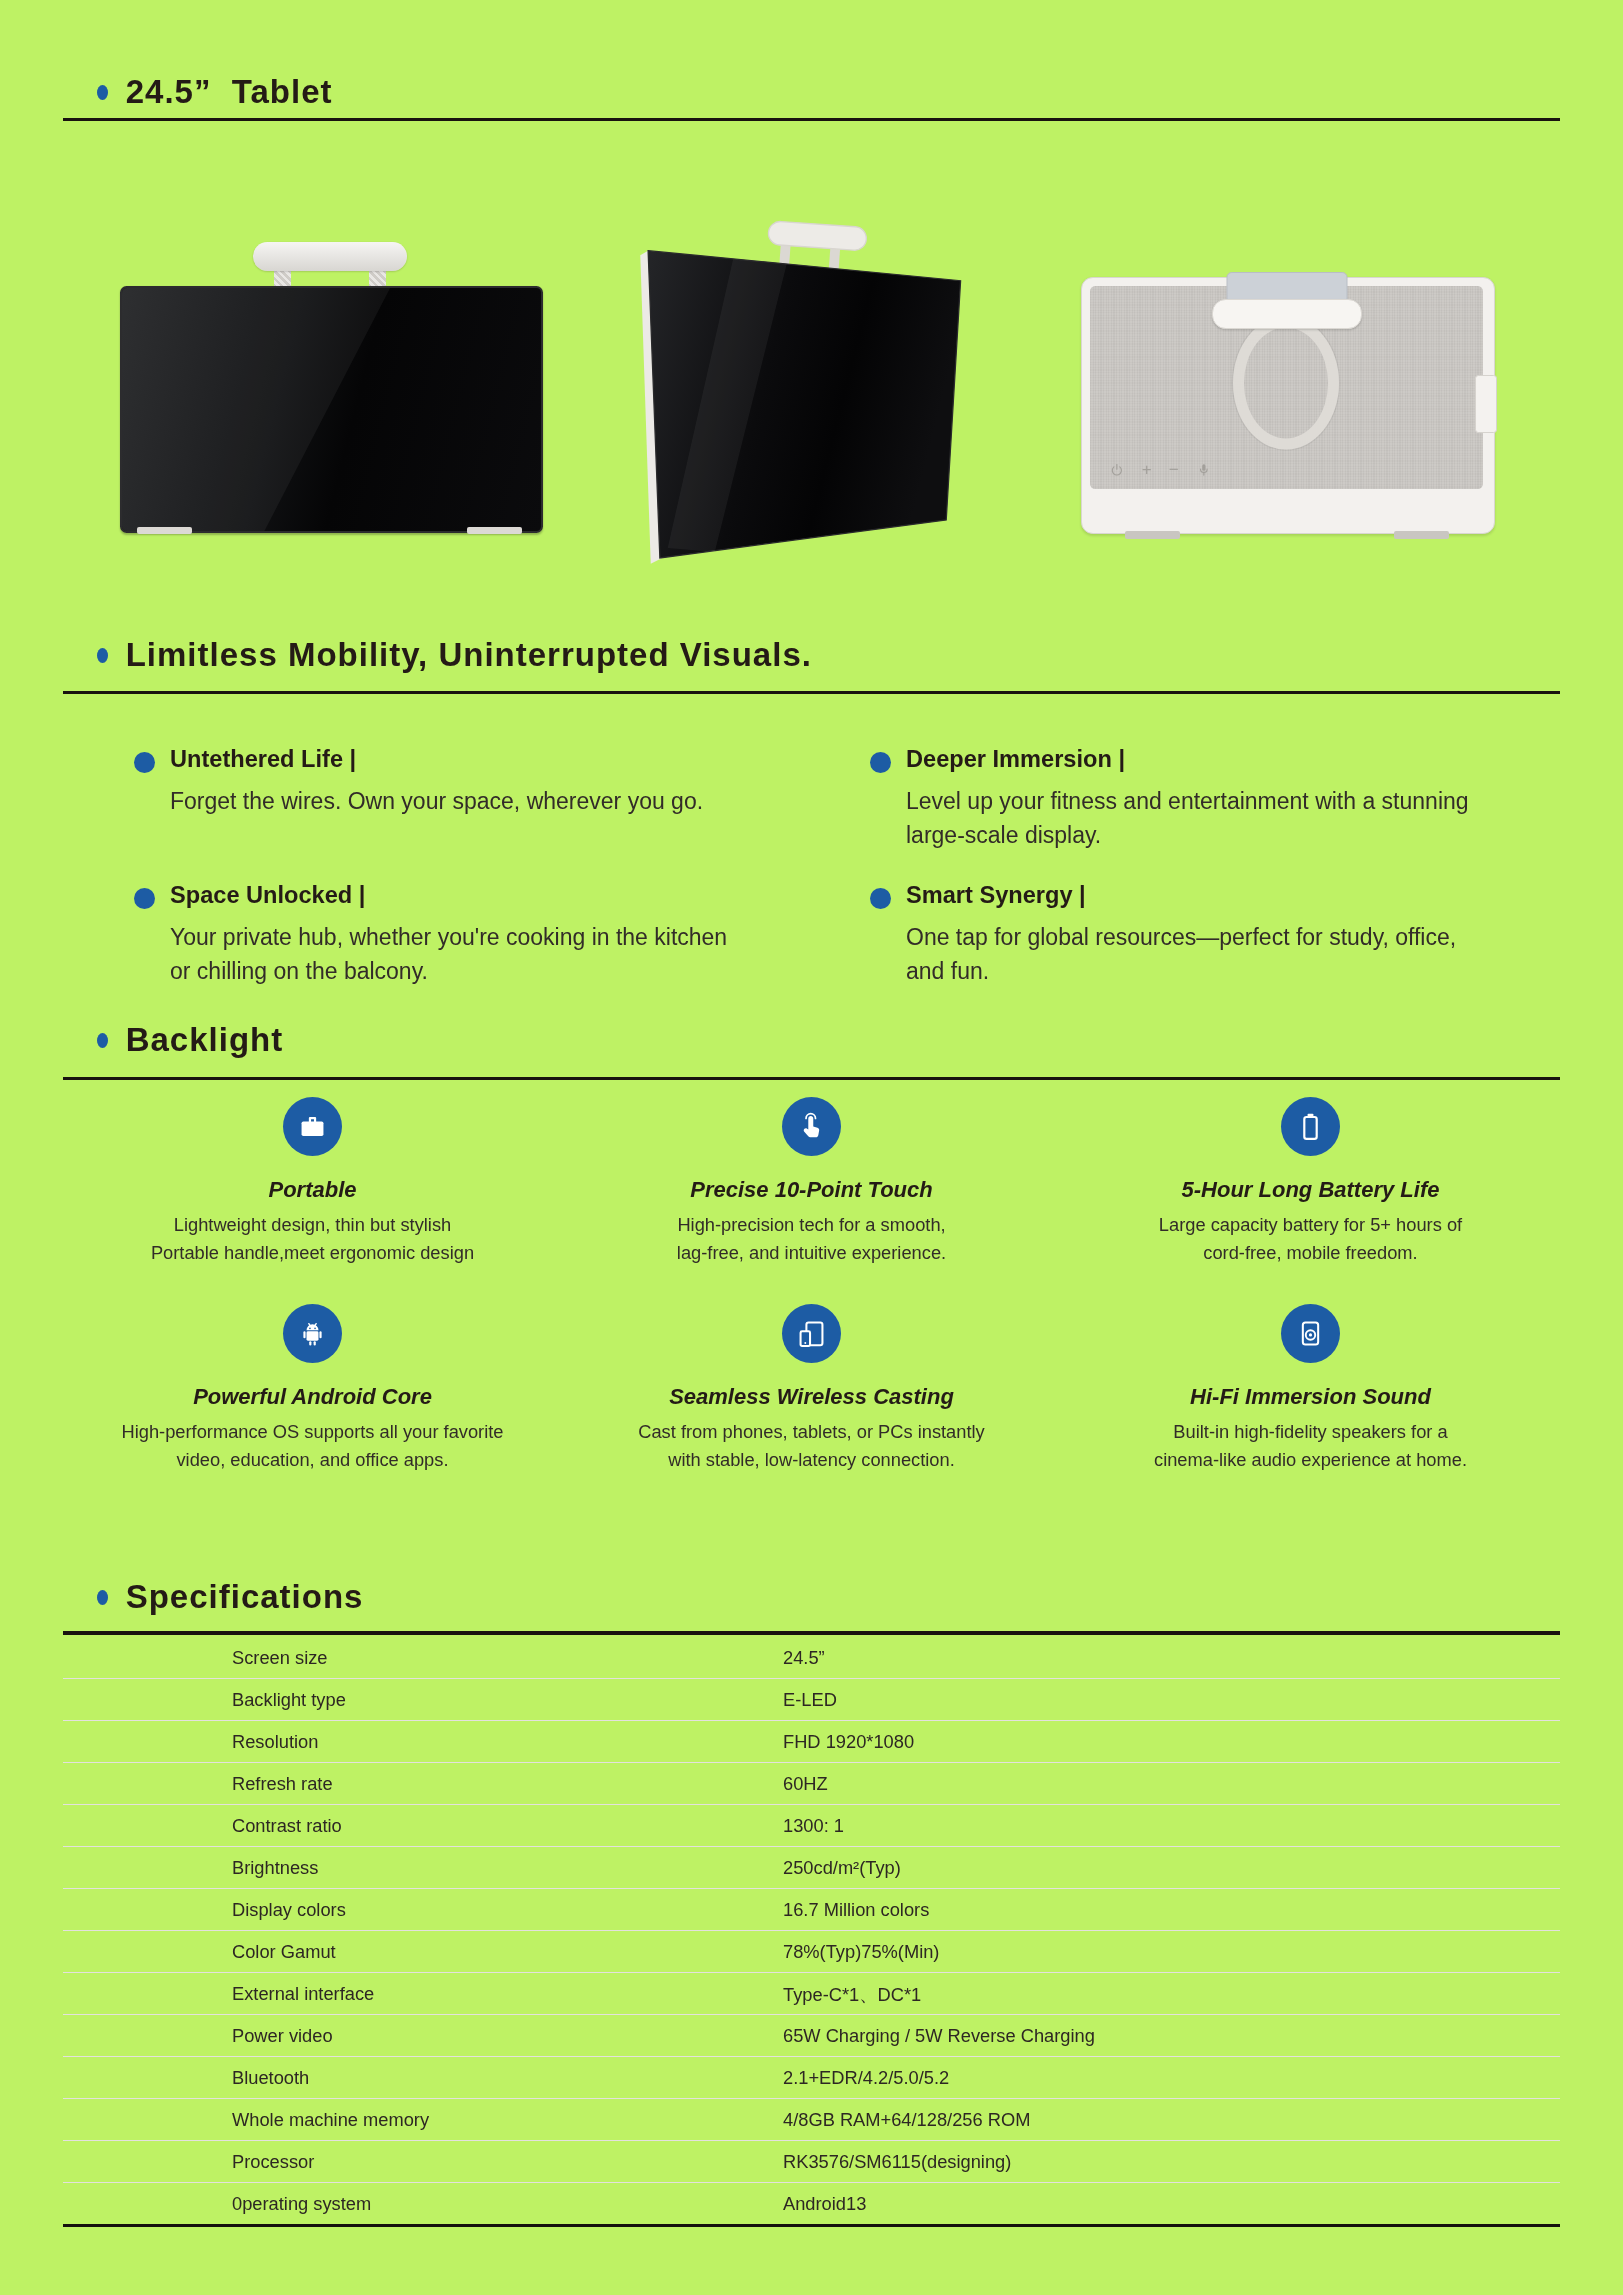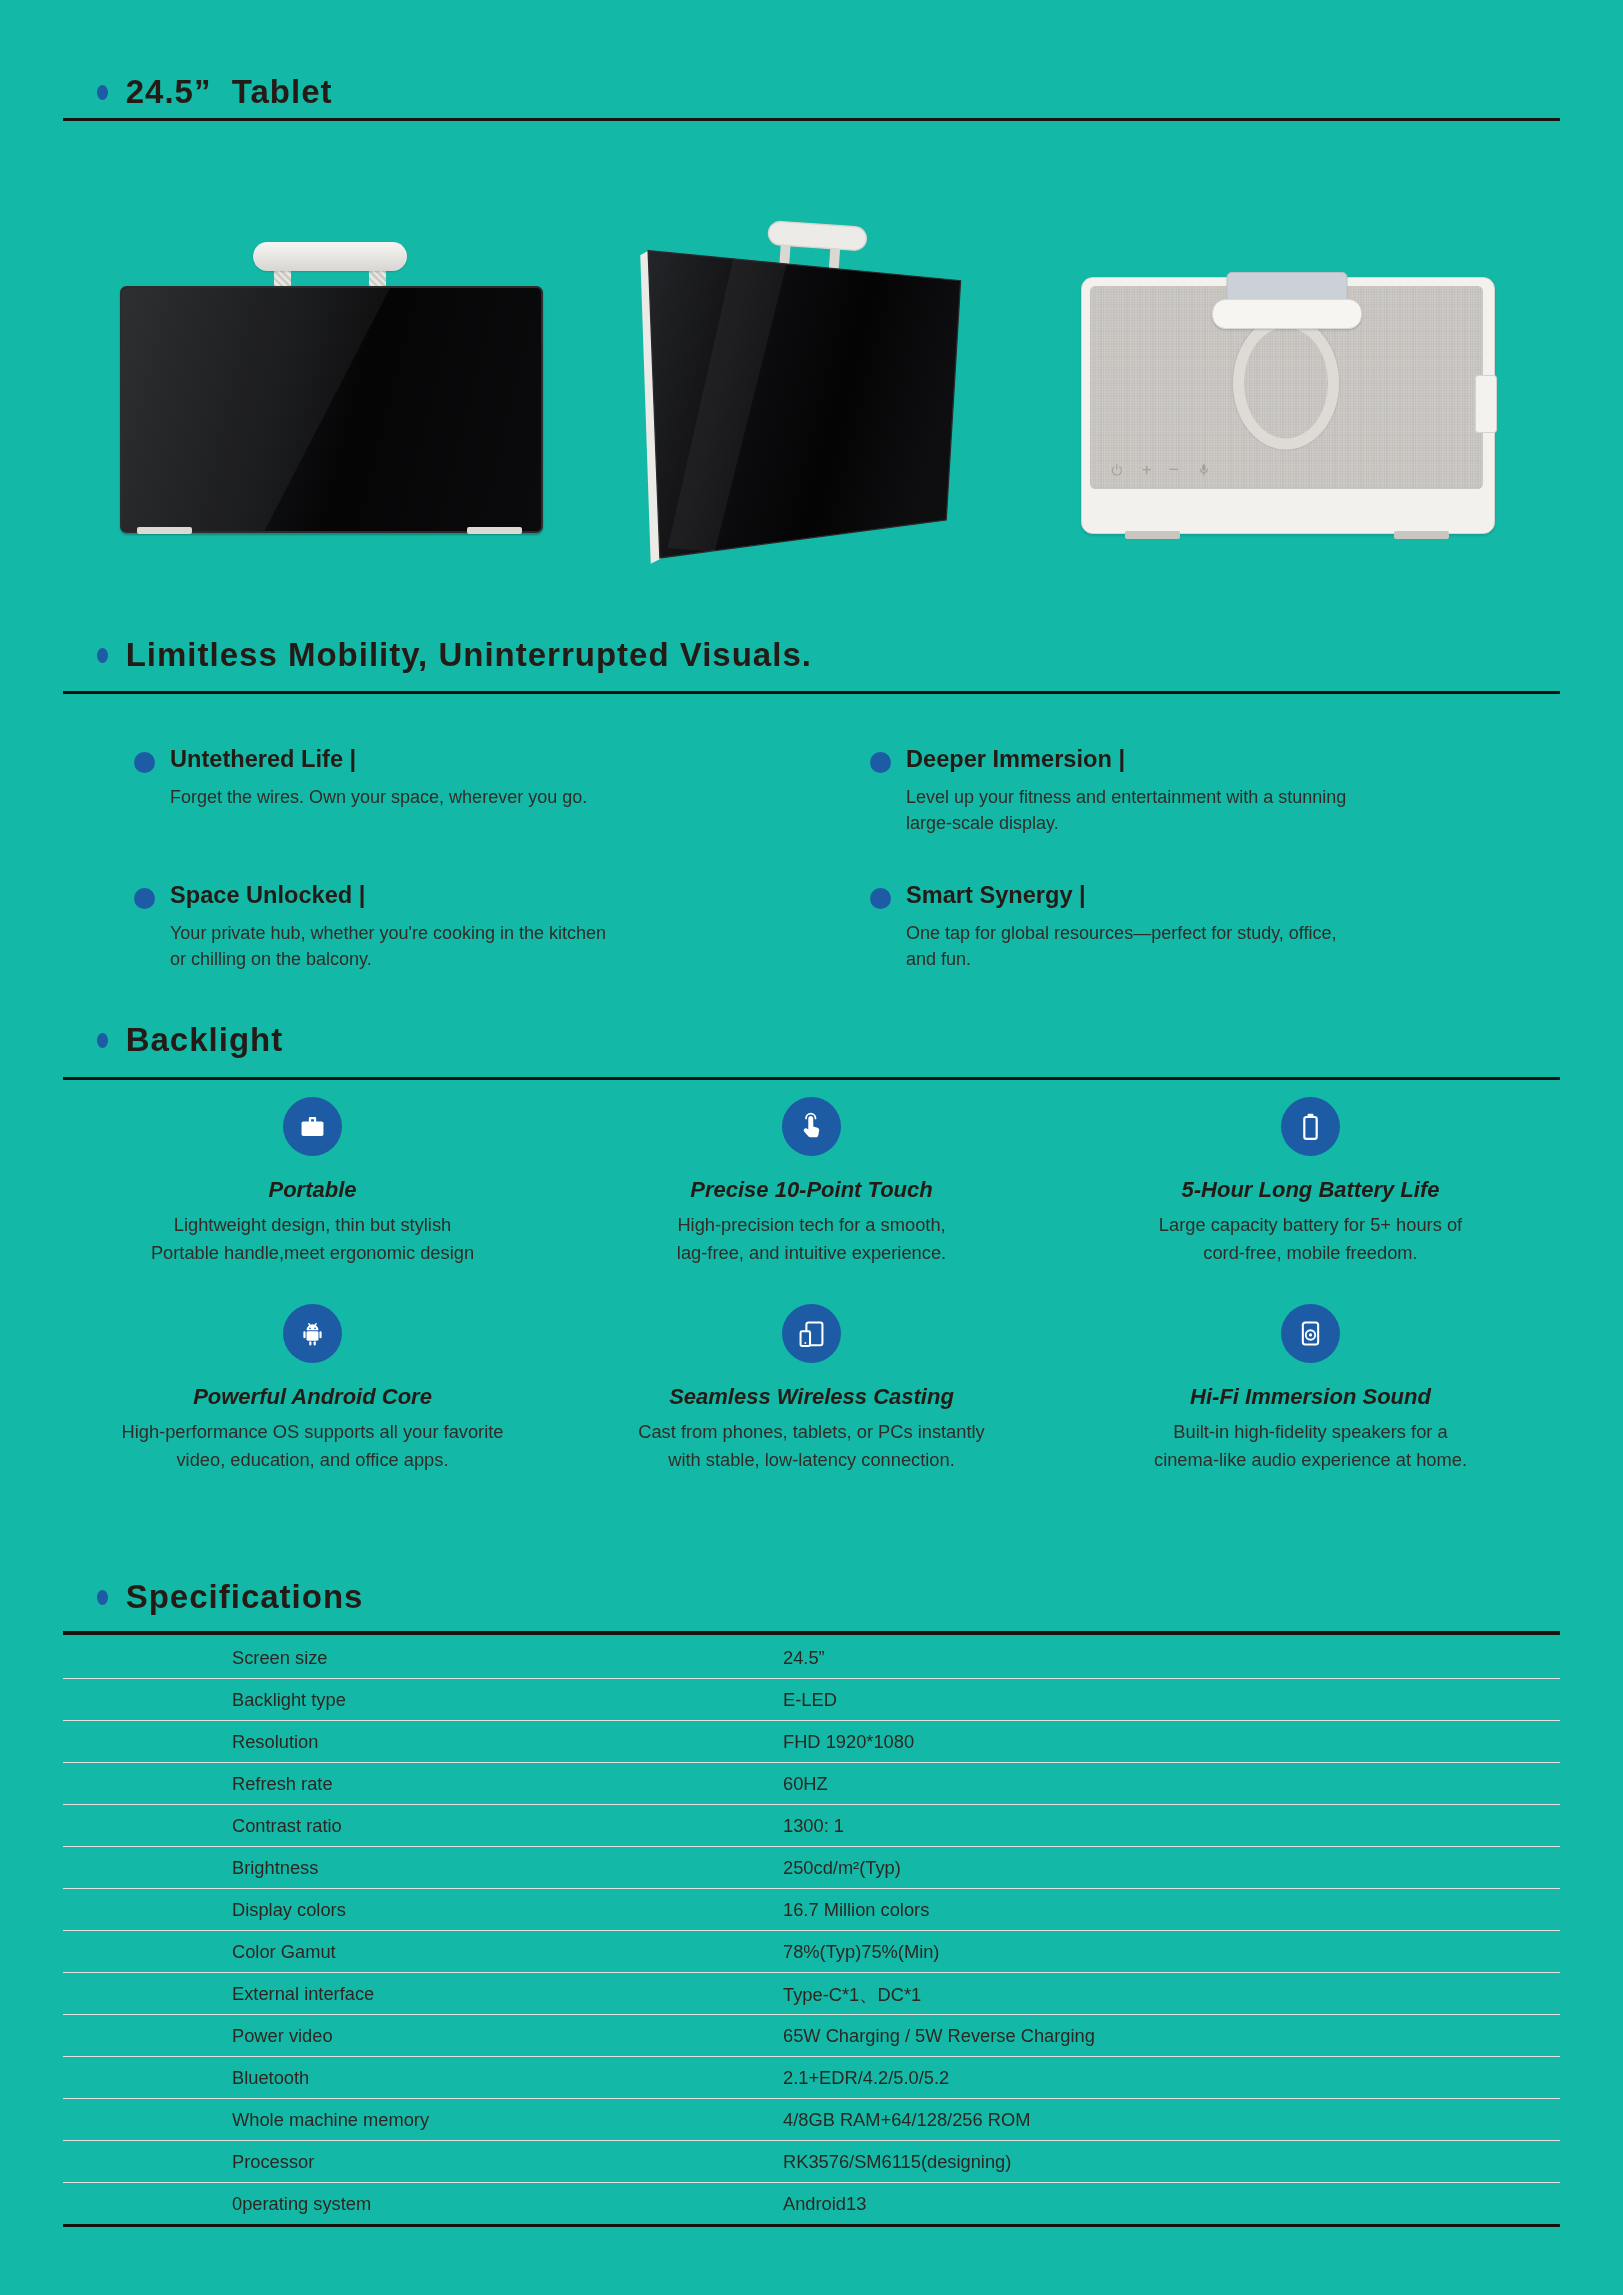--- a/index.html
+++ b/index.html
@@ -1,16 +1,16 @@
 <!DOCTYPE html>
 <html style="font-size:10.5px"><head>
 <meta charset="utf-8">
 <style>
   html,body{margin:0;padding:0;background:#ffffff;}
-  .page{position:relative;width:1623px;height:2295px;background:#14b8a6;overflow:hidden;
+  .page{position:relative;width:1623px;height:2295px;background:#bef264;overflow:hidden;
         font-family:"Liberation Sans","DejaVu Sans",sans-serif;color:#241d19;}
 
   
   .sec-head{position:absolute;display:flex;align-items:center;gap:17.7px;}
   .dot{width:11px;height:15px;border-radius:50%;background:#1d5ca4;flex:0 0 auto;}
   .sec-title{font-size:33px;font-weight:700;letter-spacing:1px;color:#241b16;white-space:pre-wrap;}
   .rule{position:absolute;left:63px;width:1497px;height:3.3px;background:#19130f;}
   .rule.thick{height:3.9px;}
 
   
@@ -48,21 +48,21 @@
   .p3 .ctrl{position:absolute;left:19.6px;bottom:10.5px;display:flex;align-items:center;gap:17px;
             color:#a3a09b;font-size:17px;line-height:1;}
   .p3 .foot{position:absolute;top:254px;width:55px;height:7.9px;background:#c9c6c1;border-radius:2px;}
   .p3 .foot.l{left:44px;} .p3 .foot.r{right:44px;}
 
   
   .feature{position:absolute;width:694px;}
   .feature-head{display:flex;align-items:flex-end;gap:15px;}
   .feature-bullet{width:21px;height:21px;border-radius:50%;background:#1d5ca4;flex:0 0 auto;}
   .feature-title{font-size:23.6px;font-weight:700;color:#241b16;}
-  .feature-desc{margin:10.5px 0 0 36px;font-size:18px;line-height:1.48;color:#322c28;white-space:pre-line;}
+  .feature-desc{margin:10.5px 0 0 36px;font-size:23px;line-height:1.48;color:#322c28;white-space:pre-line;}
 
   
   .func-grid{position:absolute;left:63px;top:1097px;width:1497px;display:grid;
              grid-template-columns:1fr 1fr 1fr;grid-template-rows:207px 207px;}
   .func{display:flex;flex-direction:column;align-items:center;text-align:center;}
   .func-icon{width:59px;height:59px;border-radius:50%;background:#1d5ca4;display:flex;
              align-items:center;justify-content:center;flex:0 0 auto;}
   .func-icon svg{width:35px;height:35px;display:block;}
   .func-title{margin-top:21px;font-size:22px;font-weight:700;color:#241b16;font-style:italic;}
   .func-desc{margin-top:7.9px;font-size:18.3px;line-height:1.55;color:#322c28;white-space:pre-line;}

